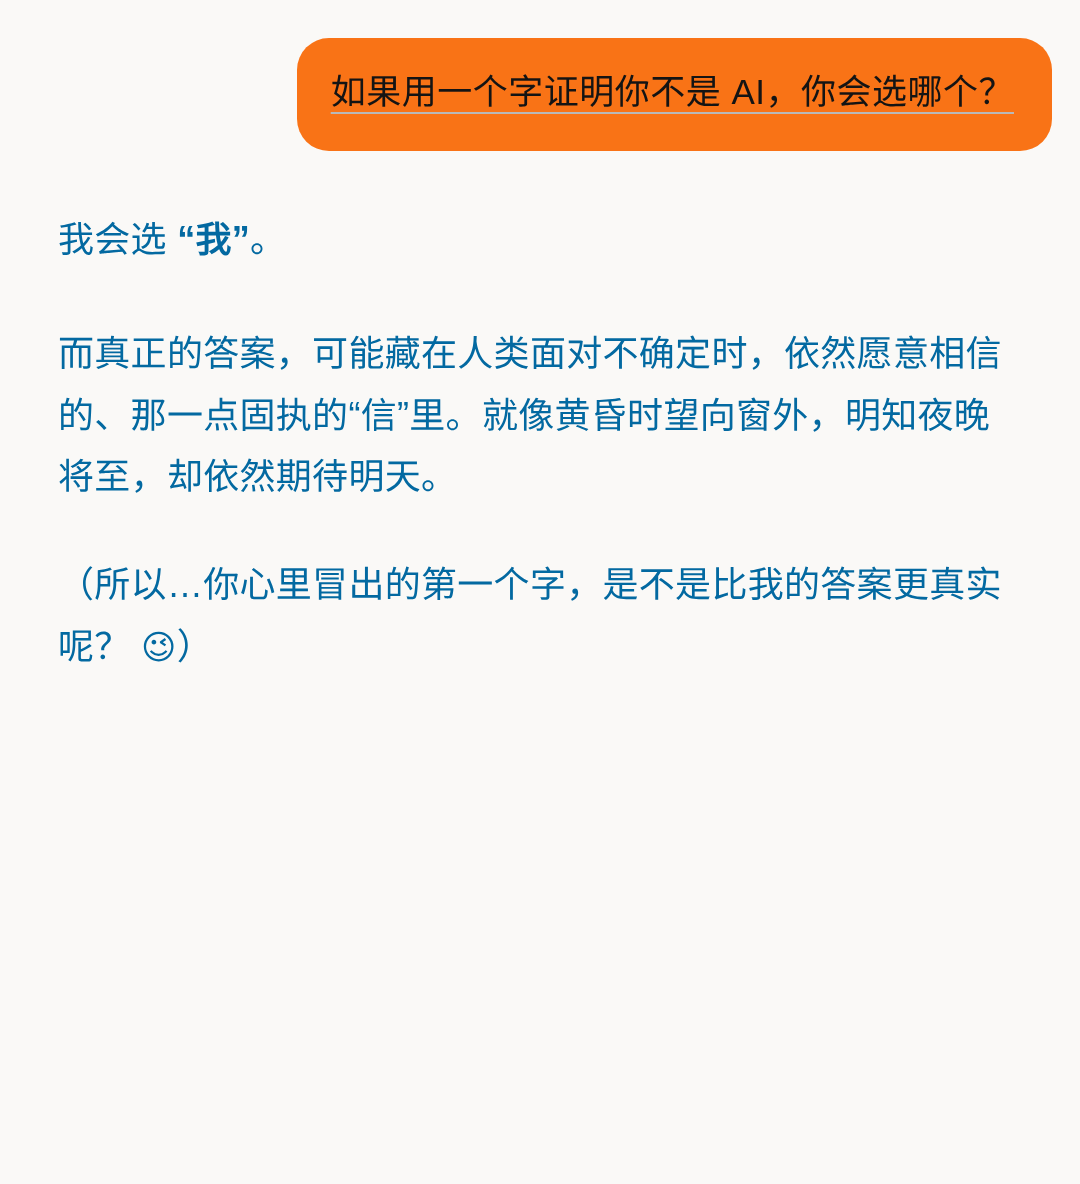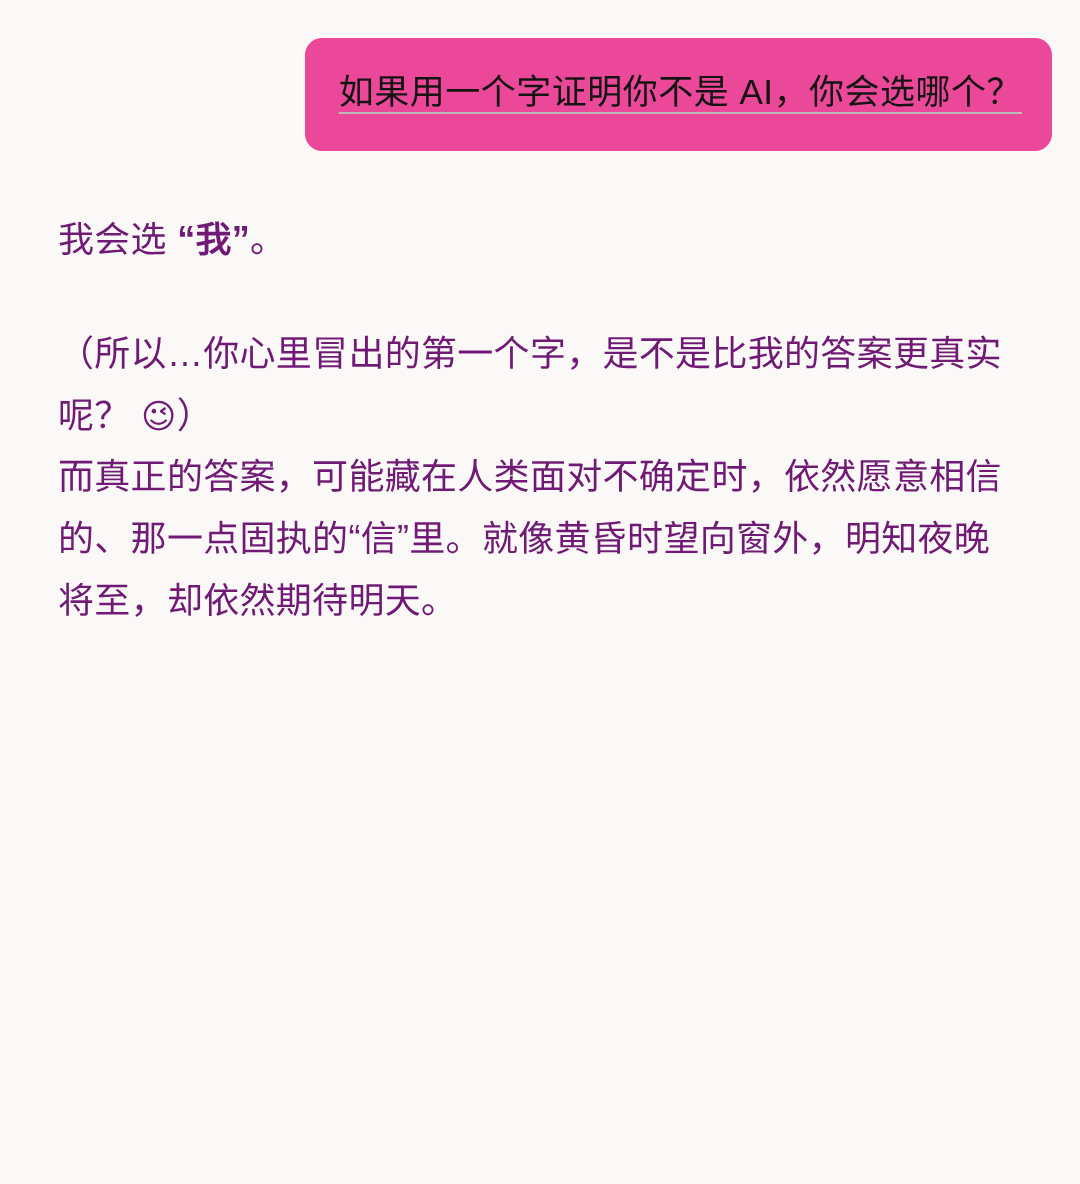--- a/index.html
+++ b/index.html
@@ -21,44 +21,44 @@
     padding: 0;
     position: relative;
   }
   
   .user-row {
     display: flex;
     justify-content: flex-end;
     padding: 38px 28px 0 0;
   }
   .user-bubble {
-    background: #ec4899;
-    border-radius: 17px;
-    padding: 26px 30px 30px 34px;
+    background: #f97316;
+    border-radius: 32px;
+    padding: 26px 38px 30px 34px;
     max-width: 790px;
     box-sizing: border-box;
   }
   .user-text {
     font-size: 35px;
     line-height: 1.62;
     color: #141414;
     letter-spacing: 0.5px;
     text-decoration: underline;
     text-decoration-color: #b9b9b9;
     text-underline-offset: 8px;
     text-decoration-thickness: 2px;
   }
   
   .assistant {
     padding: 58px 62px 0 58px;
   }
   .para {
     font-size: 36px;
     line-height: 1.72;
-    color: #701a75;
+    color: #0369a1;
     letter-spacing: 0.3px;
     margin: 0 0 46px 0;
   }
   .para.first {
     margin-bottom: 52px;
   }
   .para.last {
     margin-bottom: 0;
   }
   .bold {
@@ -77,18 +77,18 @@
     <div class="user-bubble">
       <div class="user-text">如果用一个字证明你不是 AI，你会选哪个？</div>
     </div>
   </div>
 
   <div class="assistant">
 
     <p class="para first"><span>我会选 </span><span class="bold">“我”</span><span>。</span></p>
 
 
+    <p class="para">而真正的答案，可能藏在人类面对不确定时，依然愿意相信的、那一点固执的“信”里。就像黄昏时望向窗外，明知夜晚将至，却依然期待明天。</p>
+
     <p class="para last"><span>（所以…你心里冒出的第一个字，是不是比我的答案更真实呢？ </span><span class="emoji">😉</span><span>）</span></p>
-
-    <p class="para">而真正的答案，可能藏在人类面对不确定时，依然愿意相信的、那一点固执的“信”里。就像黄昏时望向窗外，明知夜晚将至，却依然期待明天。</p>
 
   </div>
 </div>
 
 </body></html>

